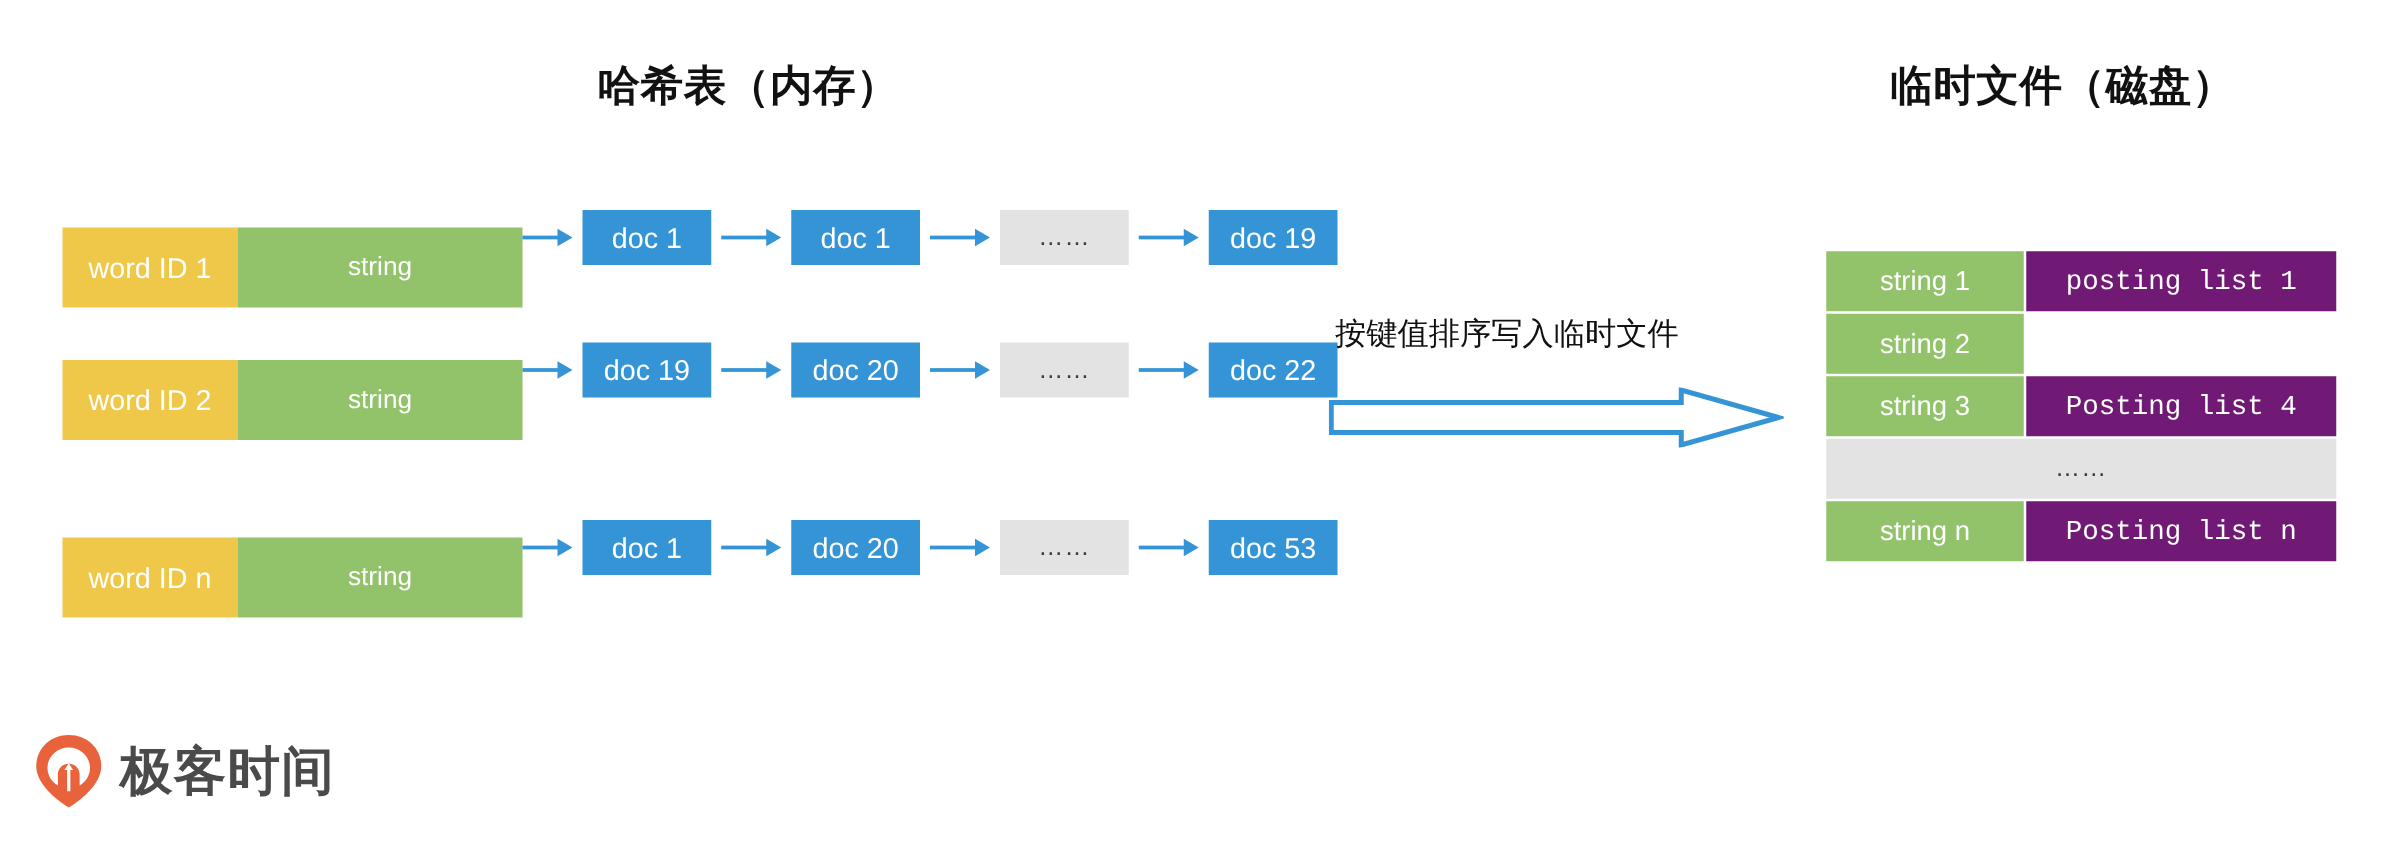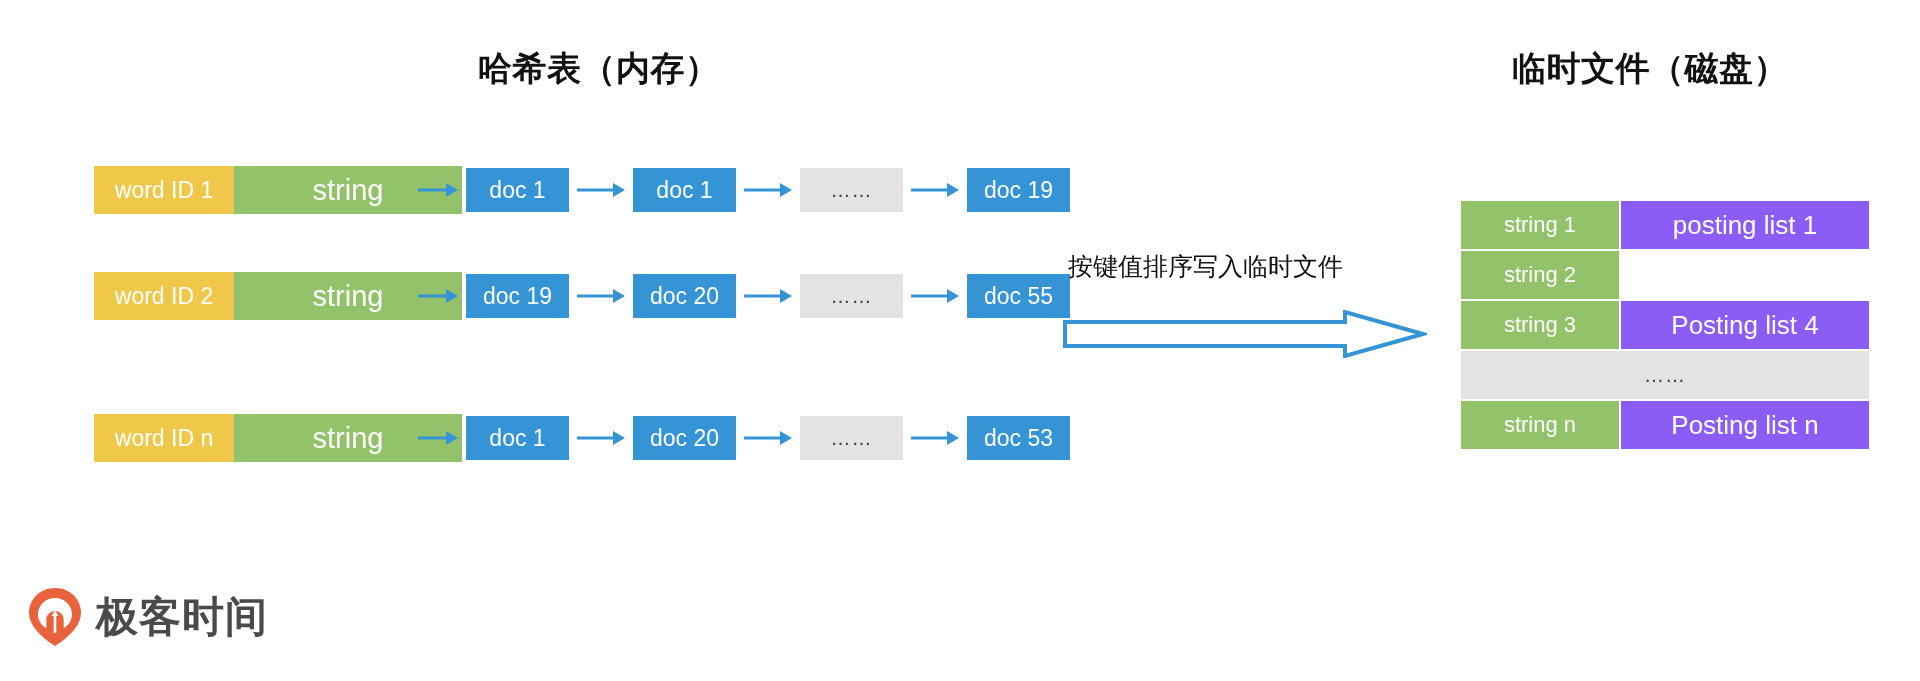--- a/index.html
+++ b/index.html
@@ -32,39 +32,38 @@
   .hash-area { position: absolute; left: 0; top: 0; }
 
   .hash-row { position: absolute; height: 48px; }
   .hash-row.r1 { top: 166px; }
   .hash-row.r2 { top: 272px; }
   .hash-row.r3 { top: 414px; }
 
   .kv-pair {
     position: absolute;
     left: 50px;
-    top: 0;
-    display: flex;
-    height: 48px;
-    margin-left: 44px;
+    top: 16px;
+    display: flex;
+    height: 64px;
   }
   .cell-wordid {
     width: 140px;
     background: #EFC84A;
     color: #ffffff;
     font-size: 23px;
     display: flex;
     align-items: center;
     justify-content: center;
   }
   .cell-string {
     width: 228px;
     background: #92C36B;
     color: #ffffff;
-    font-size: 29px;
+    font-size: 21px;
     display: flex;
     align-items: center;
     justify-content: center;
   }
 
   
   .chain {
     position: absolute;
     left: 418px;
     top: 0;
@@ -155,27 +154,28 @@
     font-size: 22px;
     display: flex;
     align-items: center;
     justify-content: center;
     box-sizing: border-box;
     margin-right: 2px;
   }
   .t-val {
     width: 248px;
     height: 48px;
-    background: #8b5cf6;
-    color: #ffffff;
-    font-size: 26px;
+    background: #701a75;
+    color: #ffffff;
+    font-size: 22px;
     display: flex;
     align-items: center;
     justify-content: center;
     box-sizing: border-box;
+    font-family: Liberation Mono, monospace;
   }
   .t-full {
     width: 408px;
     height: 48px;
     background: #E3E3E3;
     color: #3a3a3a;
     font-size: 20px;
     letter-spacing: 1px;
     display: flex;
     align-items: center;
@@ -230,21 +230,21 @@
       <div class="cell-string">string</div>
     </div>
     <div class="chain">
       <span class="arrow lead"></span>
       <div class="doc-box">doc 19</div>
       <span class="arrow"></span>
       <div class="doc-box">doc 20</div>
       <span class="arrow"></span>
       <div class="doc-box ellipsis">……</div>
       <span class="arrow"></span>
-      <div class="doc-box">doc 55</div>
+      <div class="doc-box">doc 22</div>
     </div>
   </div>
 
   <div class="hash-row r3">
     <div class="kv-pair">
       <div class="cell-wordid">word ID n</div>
       <div class="cell-string">string</div>
     </div>
     <div class="chain">
       <span class="arrow lead"></span>

